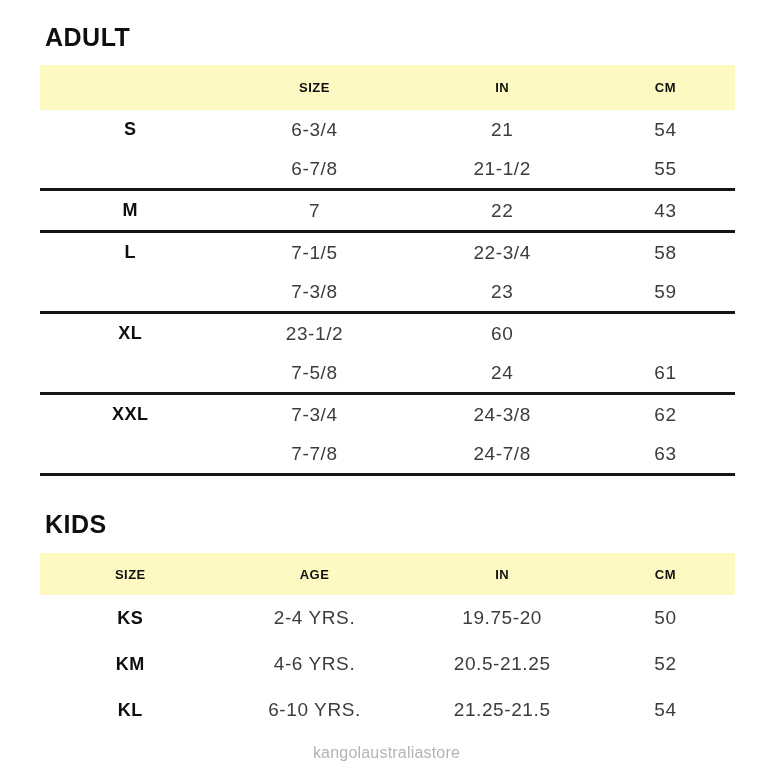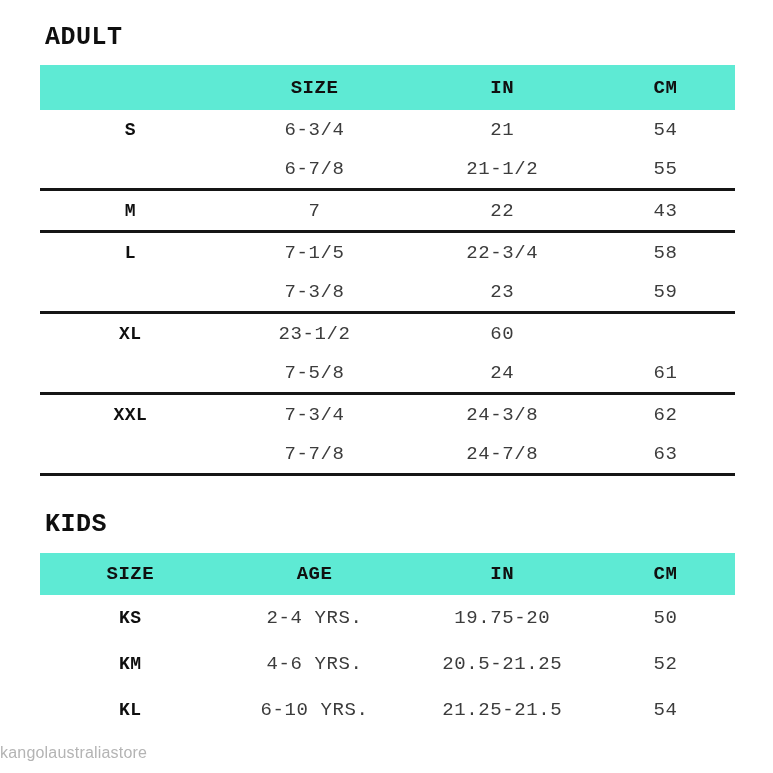--- a/index.html
+++ b/index.html
@@ -9,43 +9,42 @@
     height: 773px;
     background: #ffffff;
     font-family: "Liberation Sans", sans-serif;
     overflow: hidden;
   }
   .content {
     position: absolute;
     left: 40px;
     top: 0;
     width: 695px;
-    font-family: Liberation Mono, monospace;
   }
   .section-title {
     margin: 0;
     padding-top: 24px;
     padding-left: 5px;
     font-size: 25px;
     line-height: 27px;
     font-weight: bold;
     letter-spacing: 0.5px;
     color: #0f0f0f;
   }
   .grid-row {
     display: grid;
     grid-template-columns: 26% 27% 27% 20%;
     align-items: center;
     text-align: center;
   }
   .header-band {
     height: 45px;
-    background: #5eead4;
+    background: #fef9c3;
     font-weight: bold;
-    font-size: 19px;
+    font-size: 13px;
     letter-spacing: 0.5px;
     color: #101010;
   }
   .adult-header { margin-top: 14px; }
   .kids-header  { margin-top: 15px; height: 42px; }
   .a-row { height: 39px; font-size: 19px; letter-spacing: 0.6px; color: #3c3c3c; }
   .k-row { height: 46px; font-size: 19px; letter-spacing: 0.6px; color: #3c3c3c; }
   .size-group { border-bottom: 3px solid #151515; }
   .cell { white-space: nowrap; }
   .label-cell {
@@ -53,20 +52,21 @@
     font-size: 18px;
     letter-spacing: 0.5px;
     color: #0f0f0f;
   }
   .kids-title { padding-top: 35px; }
   .watermark {
     position: absolute;
     left: 0;
     right: 0;
     top: 744px;
+    text-align: center;
     font-size: 16px;
     letter-spacing: 0.2px;
     color: #b4b4b4;
   }
 </style>
 </head>
 <body>
 
 <div class="page">
   <div class="content">

